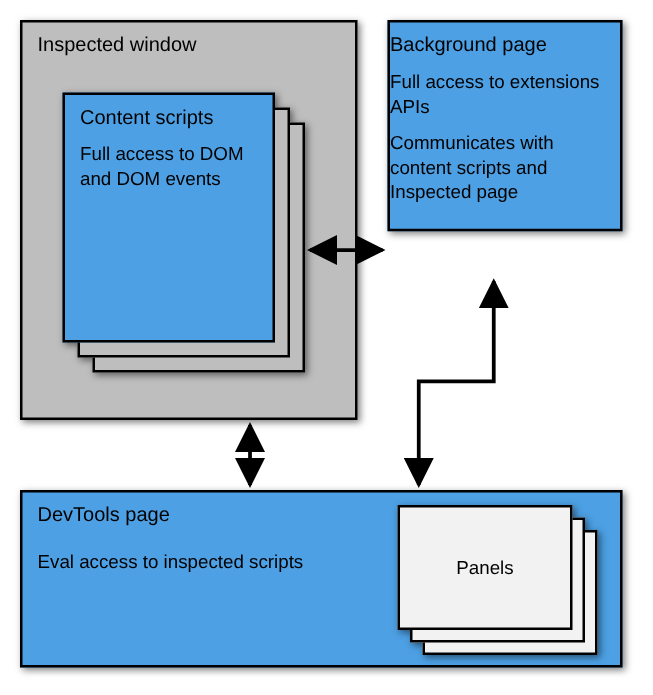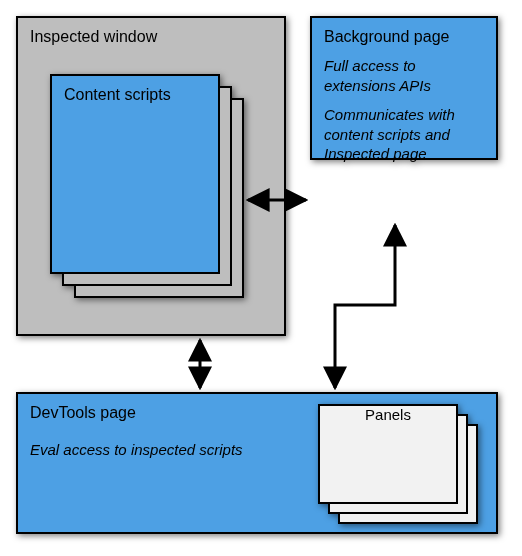--- a/index.html
+++ b/index.html
@@ -17,21 +17,20 @@
     box-sizing: border-box;
     border: 2px solid #000;
     filter: drop-shadow(2px 2px 3px rgba(0,0,0,0.5));
   }
   .title {
     font-weight: normal;
     font-size: 16px;
     margin-bottom: 10px;
   }
   .desc {
-    font-style: italic;
     font-size: 15px;
     line-height: 1.3;
   }
 
   
   .inspected {
     left: 16px; top: 16px;
     width: 270px; height: 320px;
     background: #bebebe;
     padding: 10px 12px;
@@ -50,44 +49,44 @@
     border: 2px solid #000;
   }
   .cs-back  { left: 24px; top: 24px; width: 170px; height: 200px; background:#bebebe; }
   .cs-mid   { left: 12px; top: 12px; width: 170px; height: 200px; background:#bebebe; }
   .cs-front { left: 0;  top: 0;  width: 170px; height: 200px; background:#4da0e4;
               padding: 10px 12px; }
 
   
   .bg {
     left: 310px; top: 16px;
-    width: 188px; height: 144px;
+    width: 188px; height: 169px;
     background:#4da0e4;
-    padding: 10px 12px;
+    padding: 10px 0;
   }
 
   
   .dt {
     left: 16px; top: 392px;
     width: 482px; height: 142px;
     background:#4da0e4;
     padding: 10px 12px;
   }
 
   
   .p-stack {
     position: absolute;
     left: 318px; top: 404px;
     width: 160px; height: 130px;
     filter: drop-shadow(2px 2px 3px rgba(0,0,0,0.5));
   }
   .p-back  { left: 20px; top: 20px; width: 140px; height: 100px; background:#f2f2f2; }
   .p-mid   { left: 10px; top: 10px; width: 140px; height: 100px; background:#f2f2f2; }
   .p-front { left: 0;  top: 0;  width: 140px; height: 100px; background:#f2f2f2;
-             display:flex; justify-content:center;
+             display:flex; align-items:center; justify-content:center;
              font-size:15px; }
 
   
   svg.arrows {
     position:absolute; left:0; top:0; width:522px; height:556px;
     pointer-events:none;
   }
 </style>
 </head>
 <body>
@@ -96,20 +95,21 @@
 
   <div class="box inspected">
     <div class="title">Inspected window</div>
   </div>
 
   <div class="cs-stack">
     <div class="card cs-back"></div>
     <div class="card cs-mid"></div>
     <div class="card cs-front">
       <div class="title">Content scripts</div>
+      <div class="desc">Full access to DOM and DOM events</div>
     </div>
   </div>
 
   <div class="box bg">
     <div class="title">Background page</div>
     <div class="desc">Full access to extensions APIs</div>
     <div style="height:10px"></div>
     <div class="desc">Communicates with content scripts and Inspected page</div>
   </div>
 

